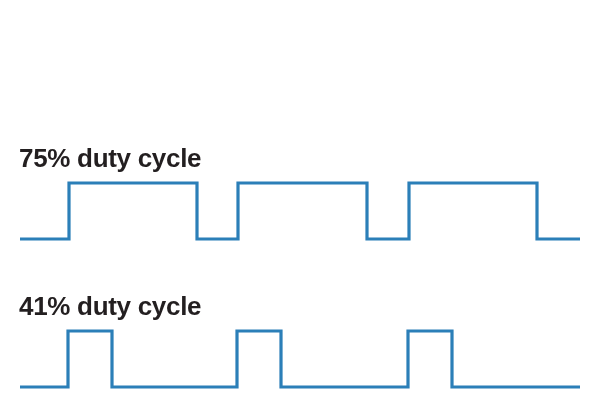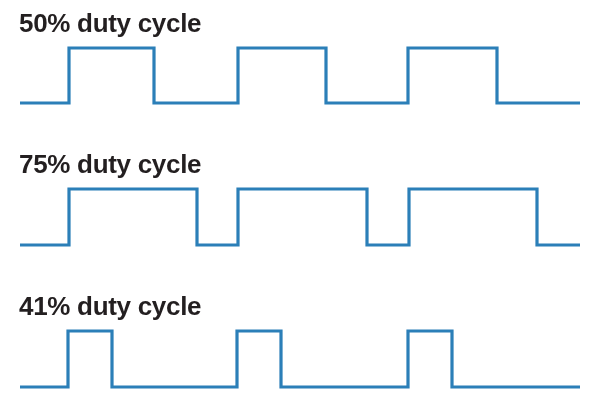--- a/index.html
+++ b/index.html
@@ -45,28 +45,22 @@
     stroke-width: 3.2;
     stroke-linecap: butt;
     stroke-linejoin: miter;
   }
 </style>
 </head>
 <body>
 
 <div id="figure" style="background: rgb(255, 255, 255);">
 
-  <div class="wave-group" style="top:0;height:140px;">
-    <div class="wave-label" style="top: 10px; color: rgb(35, 31, 32);">50% duty cycle</div>
-    <svg class="wave-svg" width="600" height="140" viewBox="0 0 600 140" style="top:0;">
-      <path class="wave-path" stroke="#2b7fb8" d="M 20 103 L 69 103 L 69 48 L 154 48 L 154 103 L 238 103 L 238 48 L 326 48 L 326 103 L 408 103 L 408 48 L 497 48 L 497 103 L 580 103" stroke-width="3.2"></path>
-    </svg>
-  </div>
 
-  <div class="wave-group" style="top:142px;height:140px;">
+  <div class="wave-group" style="top:136px;height:140px;">
     <div class="wave-label" style="top: 9px; color: rgb(35, 31, 32);">75% duty cycle</div>
     <svg class="wave-svg" width="600" height="140" viewBox="0 142 600 140" style="top:0;">
       <path class="wave-path" stroke="#2b7fb8" d="M 20 245 L 69 245 L 69 189 L 197 189 L 197 245 L 238 245 L 238 189 L 367 189 L 367 245 L 409 245 L 409 189 L 537 189 L 537 245 L 580 245" stroke-width="3.2"></path>
     </svg>
   </div>
 
   <div class="wave-group" style="top:284px;height:128px;">
     <div class="wave-label" style="top: 9px; color: rgb(35, 31, 32);">41% duty cycle</div>
     <svg class="wave-svg" width="600" height="128" viewBox="0 284 600 128" style="top:0;">
       <path class="wave-path" stroke="#2b7fb8" d="M 20 387 L 68 387 L 68 331 L 112 331 L 112 387 L 237 387 L 237 331 L 281 331 L 281 387 L 408 387 L 408 331 L 452 331 L 452 387 L 580 387" stroke-width="3.2"></path>

